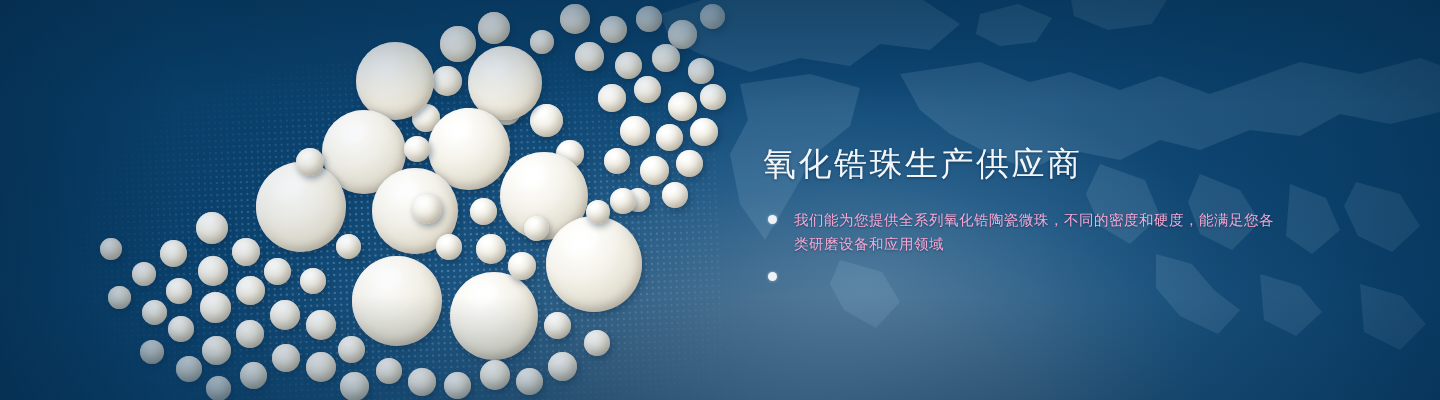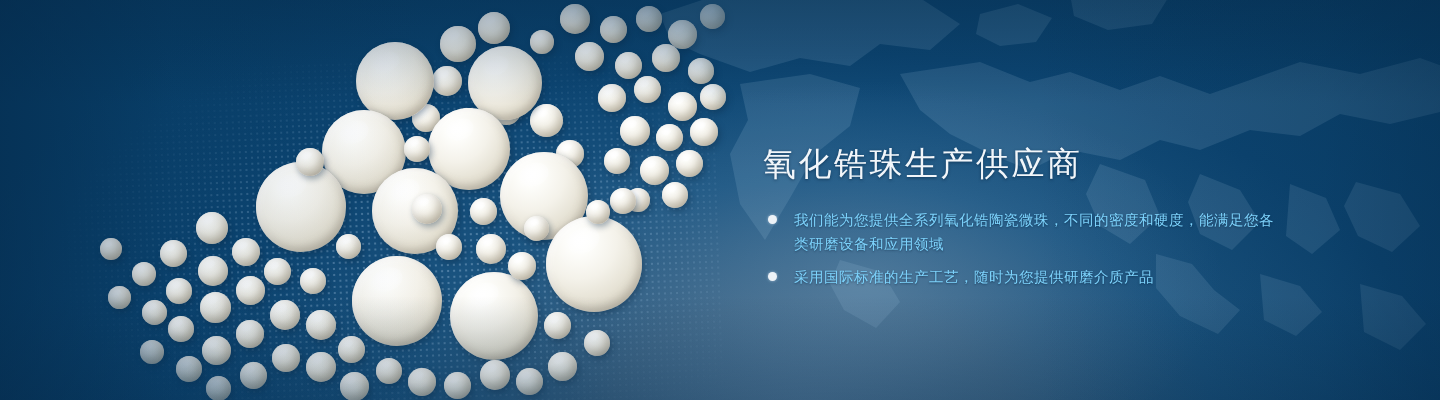--- a/index.html
+++ b/index.html
@@ -136,21 +136,21 @@
   .bullet-dot {
     flex: 0 0 auto;
     width: 9px;
     height: 9px;
     border-radius: 50%;
     background: #edf2f7;
     margin: 7px 17px 0 5px;
     box-shadow: 0 0 3px rgba(220,235,250,0.6);
   }
   .bullet-text {
-    color: #7dd3fc;
+    color: #f9a8d4;
     font-size: 14.5px;
     line-height: 24px;
     letter-spacing: 0.5px;
     text-shadow: 0 1px 2px rgba(3,30,56,0.5);
   }
 </style>
 </head>
 <body>
 
 <div class="banner">
@@ -280,18 +280,17 @@
   <div class="content">
     <h1 class="headline">氧化锆珠生产供应商</h1>
 
     <ul class="bullet-list">
       <li class="bullet-item">
         <span class="bullet-dot"></span>
         <span class="bullet-text">我们能为您提供全系列氧化锆陶瓷微珠，不同的密度和硬度，能满足您各类研磨设备和应用领域</span>
       </li>
       <li class="bullet-item">
         <span class="bullet-dot"></span>
-        <span class="bullet-text">采用国际标准的生产工艺，随时为您提供研磨介质产品</span>
       </li>
     </ul>
   </div>
 
 </div>
 
 </body></html>

